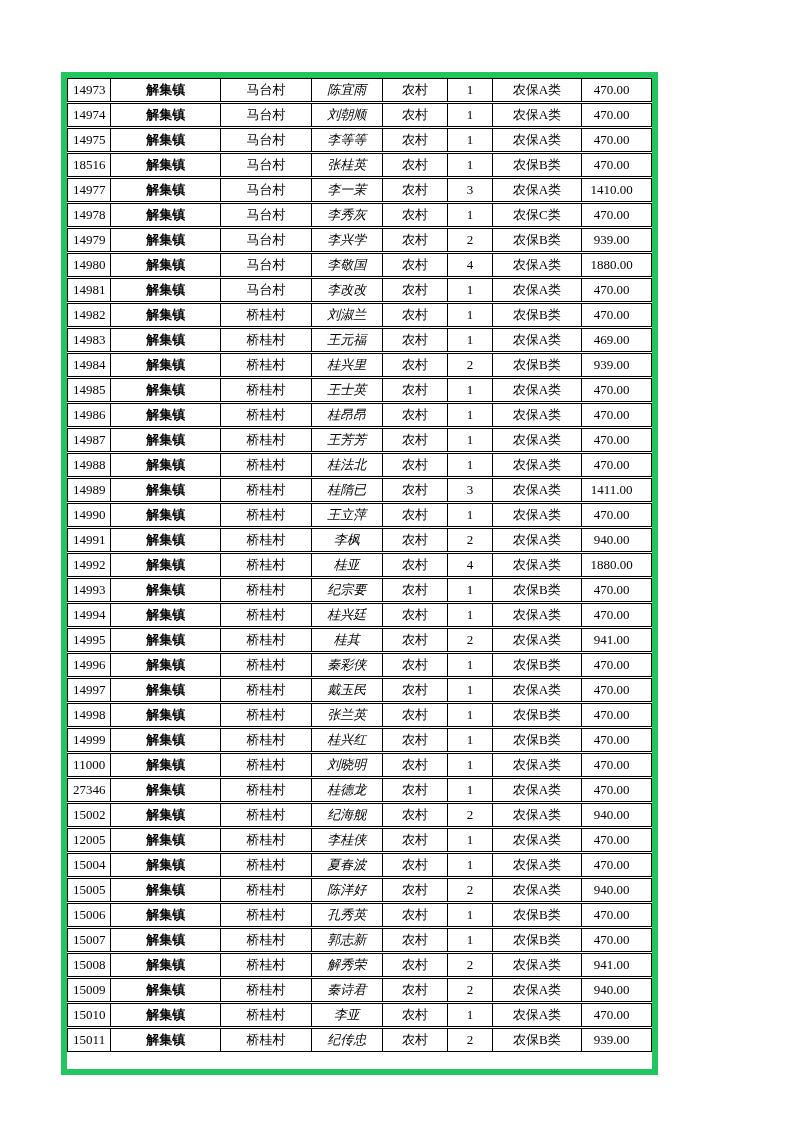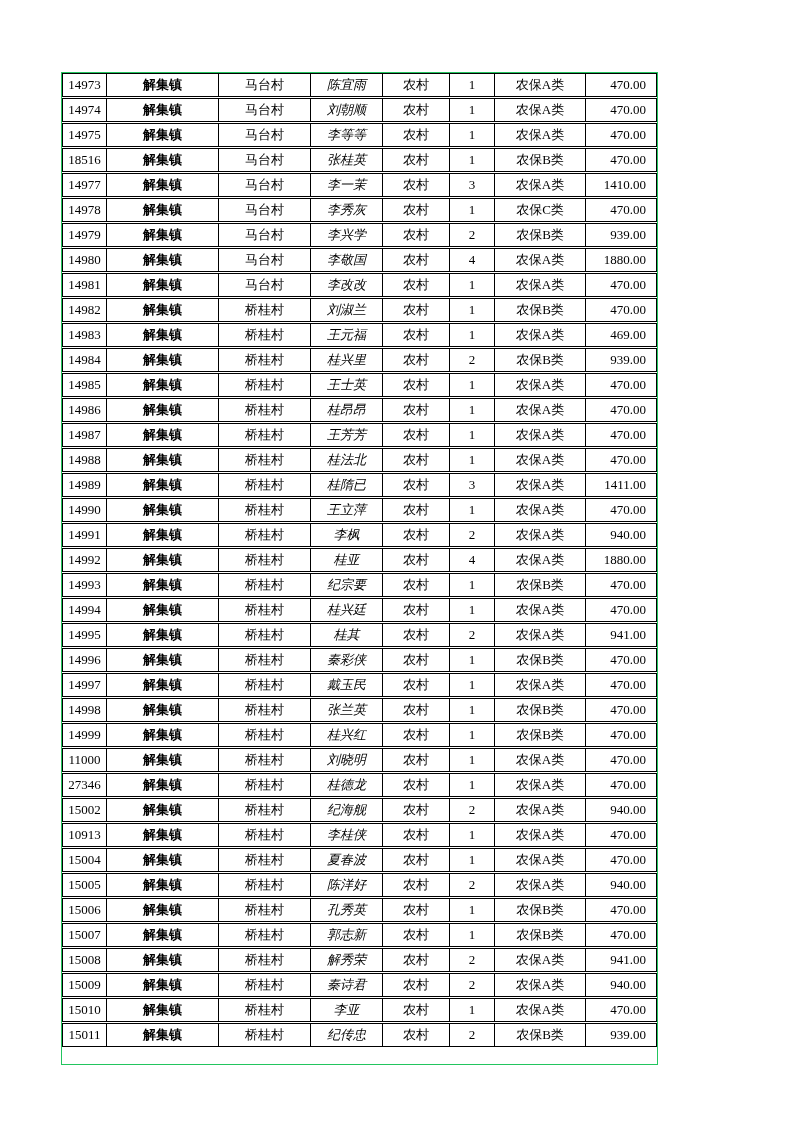--- a/index.html
+++ b/index.html
@@ -15,21 +15,21 @@
     font-family: "Liberation Serif", "DejaVu Serif", serif;
     color: #000000;
     overflow: hidden;
   }
   .table-wrap {
     position: absolute;
     left: 61px;
     top: 72px;
     width: 597px;
     box-sizing: border-box;
-    border: 1px solid #22c55e;
+    border: 6px solid #22c55e;
   }
   .t-row {
     display: flex;
     box-sizing: border-box;
     height: 24px;
     border: 1px solid #000000;
     margin-bottom: 1px;
     background: #ffffff;
   }
   .t-row:last-child {
@@ -45,21 +45,21 @@
     white-space: nowrap;
     overflow: hidden;
   }
   .c0 { width: 44px; }
   .c1 { width: 112px; font-weight: bold; }
   .c2 { width: 92px; }
   .c3 { width: 72px; font-style: italic; }
   .c4 { width: 67px; }
   .c5 { width: 45px; }
   .c6 { width: 91px; }
-  .c7 { width: 70px; border-right: none; text-align: right; padding-right: 10px; }
+  .c7 { width: 70px; border-right: none; padding-right: 10px; }
 </style>
 </head>
 <body>
 
 <div class="page">
   <div class="table-wrap">
     <div>
         <div class="t-row">
     <div class="cell c0">14973</div>
     <div class="cell c1">解集镇</div>
@@ -354,21 +354,21 @@
     <div class="cell c0">15002</div>
     <div class="cell c1">解集镇</div>
     <div class="cell c2">桥桂村</div>
     <div class="cell c3">纪海舰</div>
     <div class="cell c4">农村</div>
     <div class="cell c5">2</div>
     <div class="cell c6">农保A类</div>
     <div class="cell c7">940.00</div>
   </div>
         <div class="t-row">
-    <div class="cell c0">10913</div>
+    <div class="cell c0">12005</div>
     <div class="cell c1">解集镇</div>
     <div class="cell c2">桥桂村</div>
     <div class="cell c3">李桂侠</div>
     <div class="cell c4">农村</div>
     <div class="cell c5">1</div>
     <div class="cell c6">农保A类</div>
     <div class="cell c7">470.00</div>
   </div>
         <div class="t-row">
     <div class="cell c0">15004</div>

